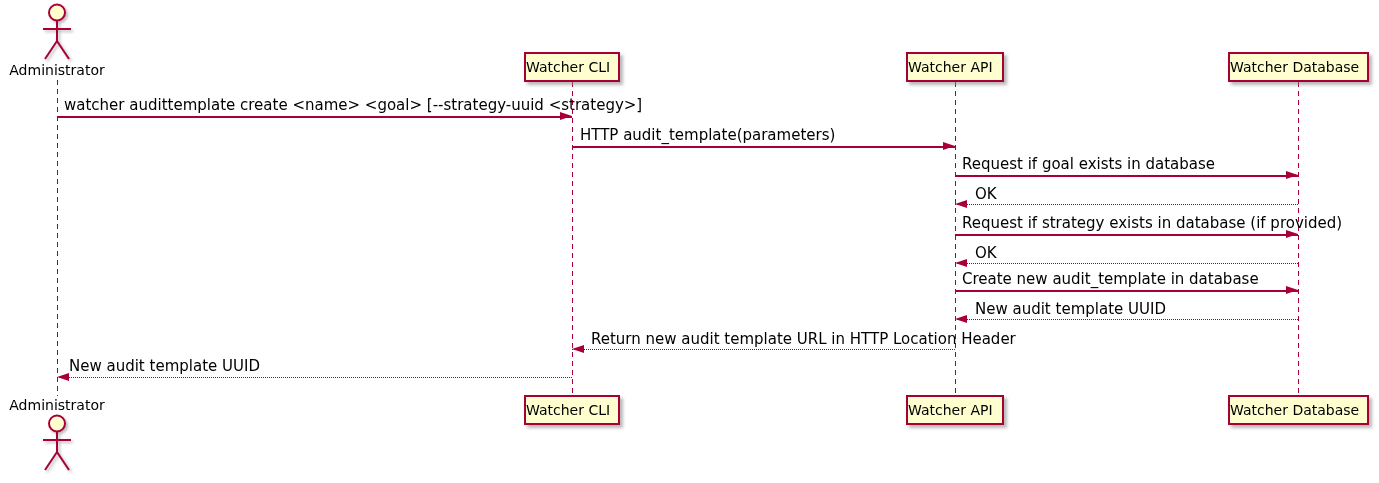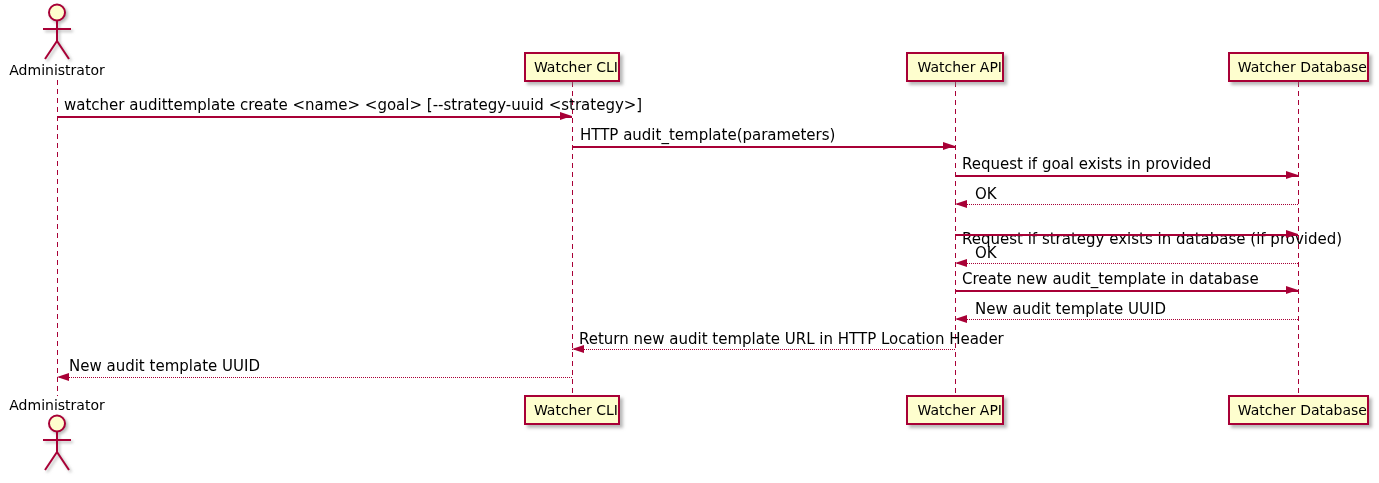--- a/index.html
+++ b/index.html
@@ -9,21 +9,21 @@
     overflow:hidden;
   }
   .lifeline {
     position:absolute; width:1px;
     background:repeating-linear-gradient(to bottom,#A80036 0 5px,transparent 5px 9px);
   }
   .pbox {
     position:absolute; box-sizing:border-box; height:30px;
     background:#FEFECE; border:2px solid #A80036;
     box-shadow:3px 3px 3px rgba(130,130,130,0.55);
-    display:flex; align-items:center; justify-content:flex-end;
+    display:flex; align-items:center; justify-content:flex-start;
     font-size:14px; white-space:nowrap;
   }
   .actor-label {
     position:absolute; font-size:14px; text-align:center; white-space:nowrap; height:16px; line-height:16px;
   }
   .actor-figure { position:absolute; filter:drop-shadow(2.5px 2.5px 1.5px rgba(130,130,130,0.55)); }
   .msg-label {
     position:absolute; font-size:15px; white-space:nowrap; height:16px; line-height:16px;
   }
   .msg-line.solid { position:absolute; height:1.5px; background:#A80036; }
@@ -62,45 +62,45 @@
   </div>
 
   <div class="msg-label" style="left:64px; top:97px;">watcher audittemplate create &lt;name&gt; &lt;goal&gt; [--strategy-uuid &lt;strategy&gt;]</div>
   <div class="msg-line solid" style="left:57px; top:116px; width:515px;"></div>
   <div class="arrow right" style="left:560px; top:112px;"></div>
 
   <div class="msg-label" style="left:580px; top:127px;">HTTP audit_template(parameters)</div>
   <div class="msg-line solid" style="left:572px; top:146px; width:383px;"></div>
   <div class="arrow right" style="left:943px; top:142px;"></div>
 
-  <div class="msg-label" style="left:962px; top:156px;">Request if goal exists in provided</div>
+  <div class="msg-label" style="left:962px; top:156px;">Request if goal exists in database</div>
   <div class="msg-line solid" style="left:955px; top:175px; width:343px;"></div>
   <div class="arrow right" style="left:1286px; top:171px;"></div>
 
   <div class="msg-label" style="left:975px; top:186px;">OK</div>
   <div class="msg-line dashed" style="left:955px; top:204px; width:343px;"></div>
   <div class="arrow left" style="left:955px; top:200px;"></div>
 
-  <div class="msg-label" style="left:962px; top:215px;margin-top:16px;">Request if strategy exists in database (if provided)</div>
+  <div class="msg-label" style="left:962px; top:215px;">Request if strategy exists in database (if provided)</div>
   <div class="msg-line solid" style="left:955px; top:234px; width:343px;"></div>
   <div class="arrow right" style="left:1286px; top:230px;"></div>
 
   <div class="msg-label" style="left:975px; top:245px;">OK</div>
   <div class="msg-line dashed" style="left:955px; top:263px; width:343px;"></div>
   <div class="arrow left" style="left:955px; top:259px;"></div>
 
   <div class="msg-label" style="left:962px; top:271px;">Create new audit_template in database</div>
   <div class="msg-line solid" style="left:955px; top:290px; width:343px;"></div>
   <div class="arrow right" style="left:1286px; top:286px;"></div>
 
   <div class="msg-label" style="left:975px; top:301px;">New audit template UUID</div>
   <div class="msg-line dashed" style="left:955px; top:319px; width:343px;"></div>
   <div class="arrow left" style="left:955px; top:315px;"></div>
 
-  <div class="msg-label" style="left:579px; top:331px;">Return new audit template URL in HTTP Location Header</div>
+  <div class="msg-label" style="left:591px; top:331px;">Return new audit template URL in HTTP Location Header</div>
   <div class="msg-line dashed" style="left:572px; top:349px; width:383px;"></div>
   <div class="arrow left" style="left:572px; top:345px;"></div>
 
   <div class="msg-label" style="left:69px; top:358px;">New audit template UUID</div>
   <div class="msg-line dashed" style="left:57px; top:377px; width:515px;"></div>
   <div class="arrow left" style="left:57px; top:373px;"></div>
 
   <div class="actor-label" style="left:0px; top:397px; width:114px;">Administrator</div>
   <svg class="actor-figure" style="left:38px; top:414px;" width="38" height="58" viewBox="0 0 38 58">
     <circle cx="19" cy="9.5" r="8" fill="#FEFECE" stroke="#A80036" stroke-width="2"></circle>

